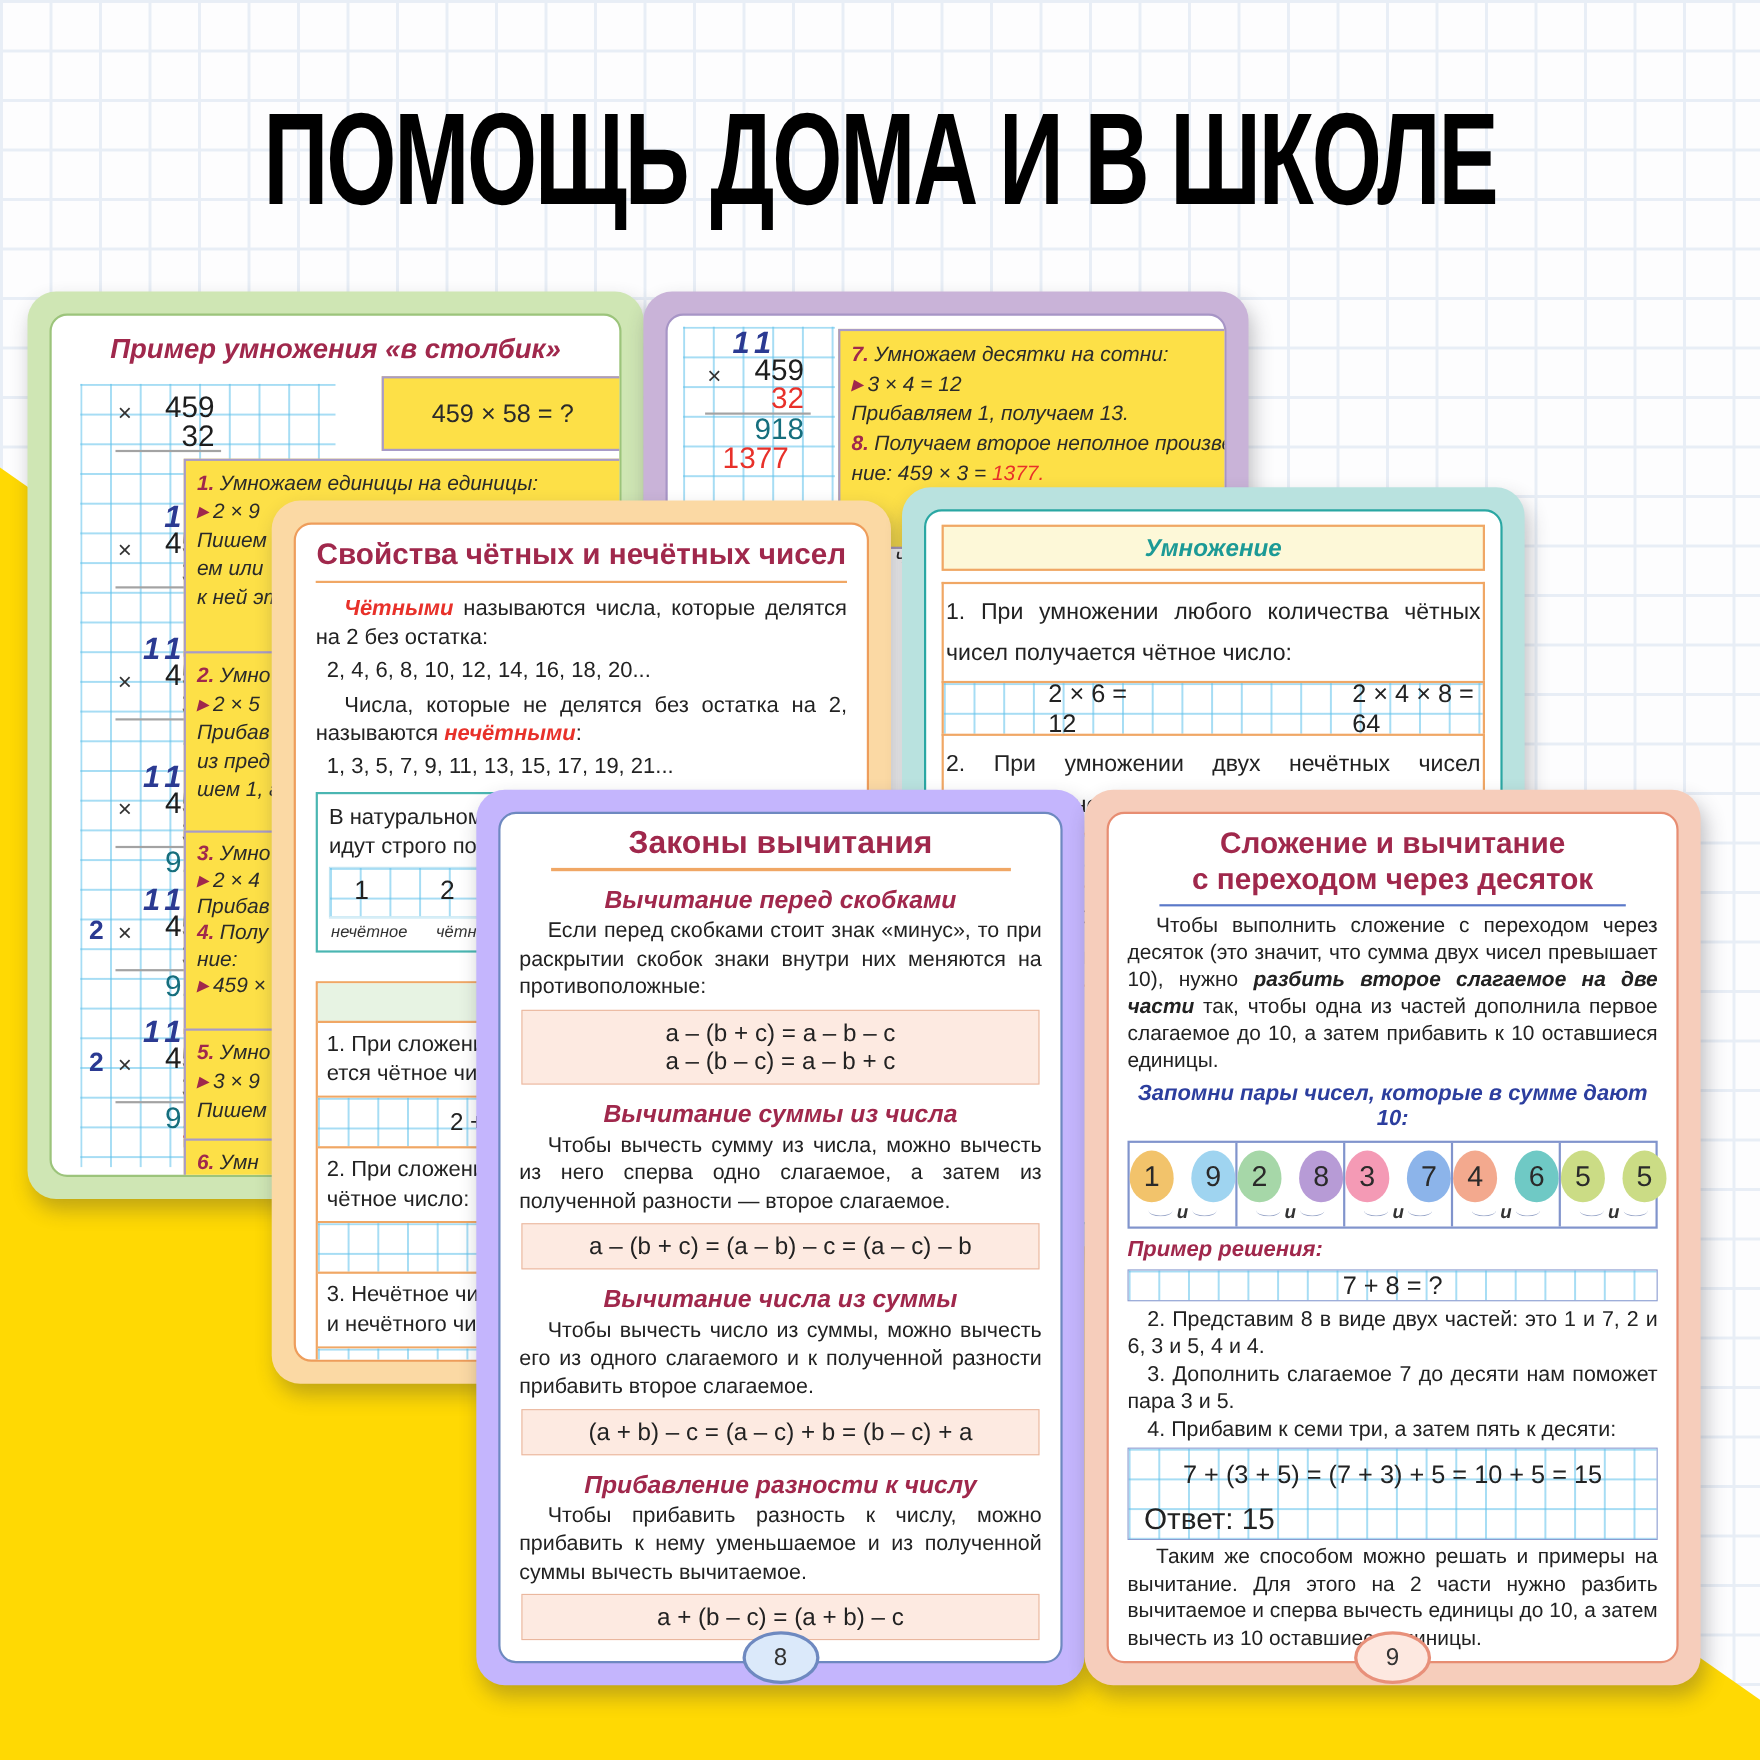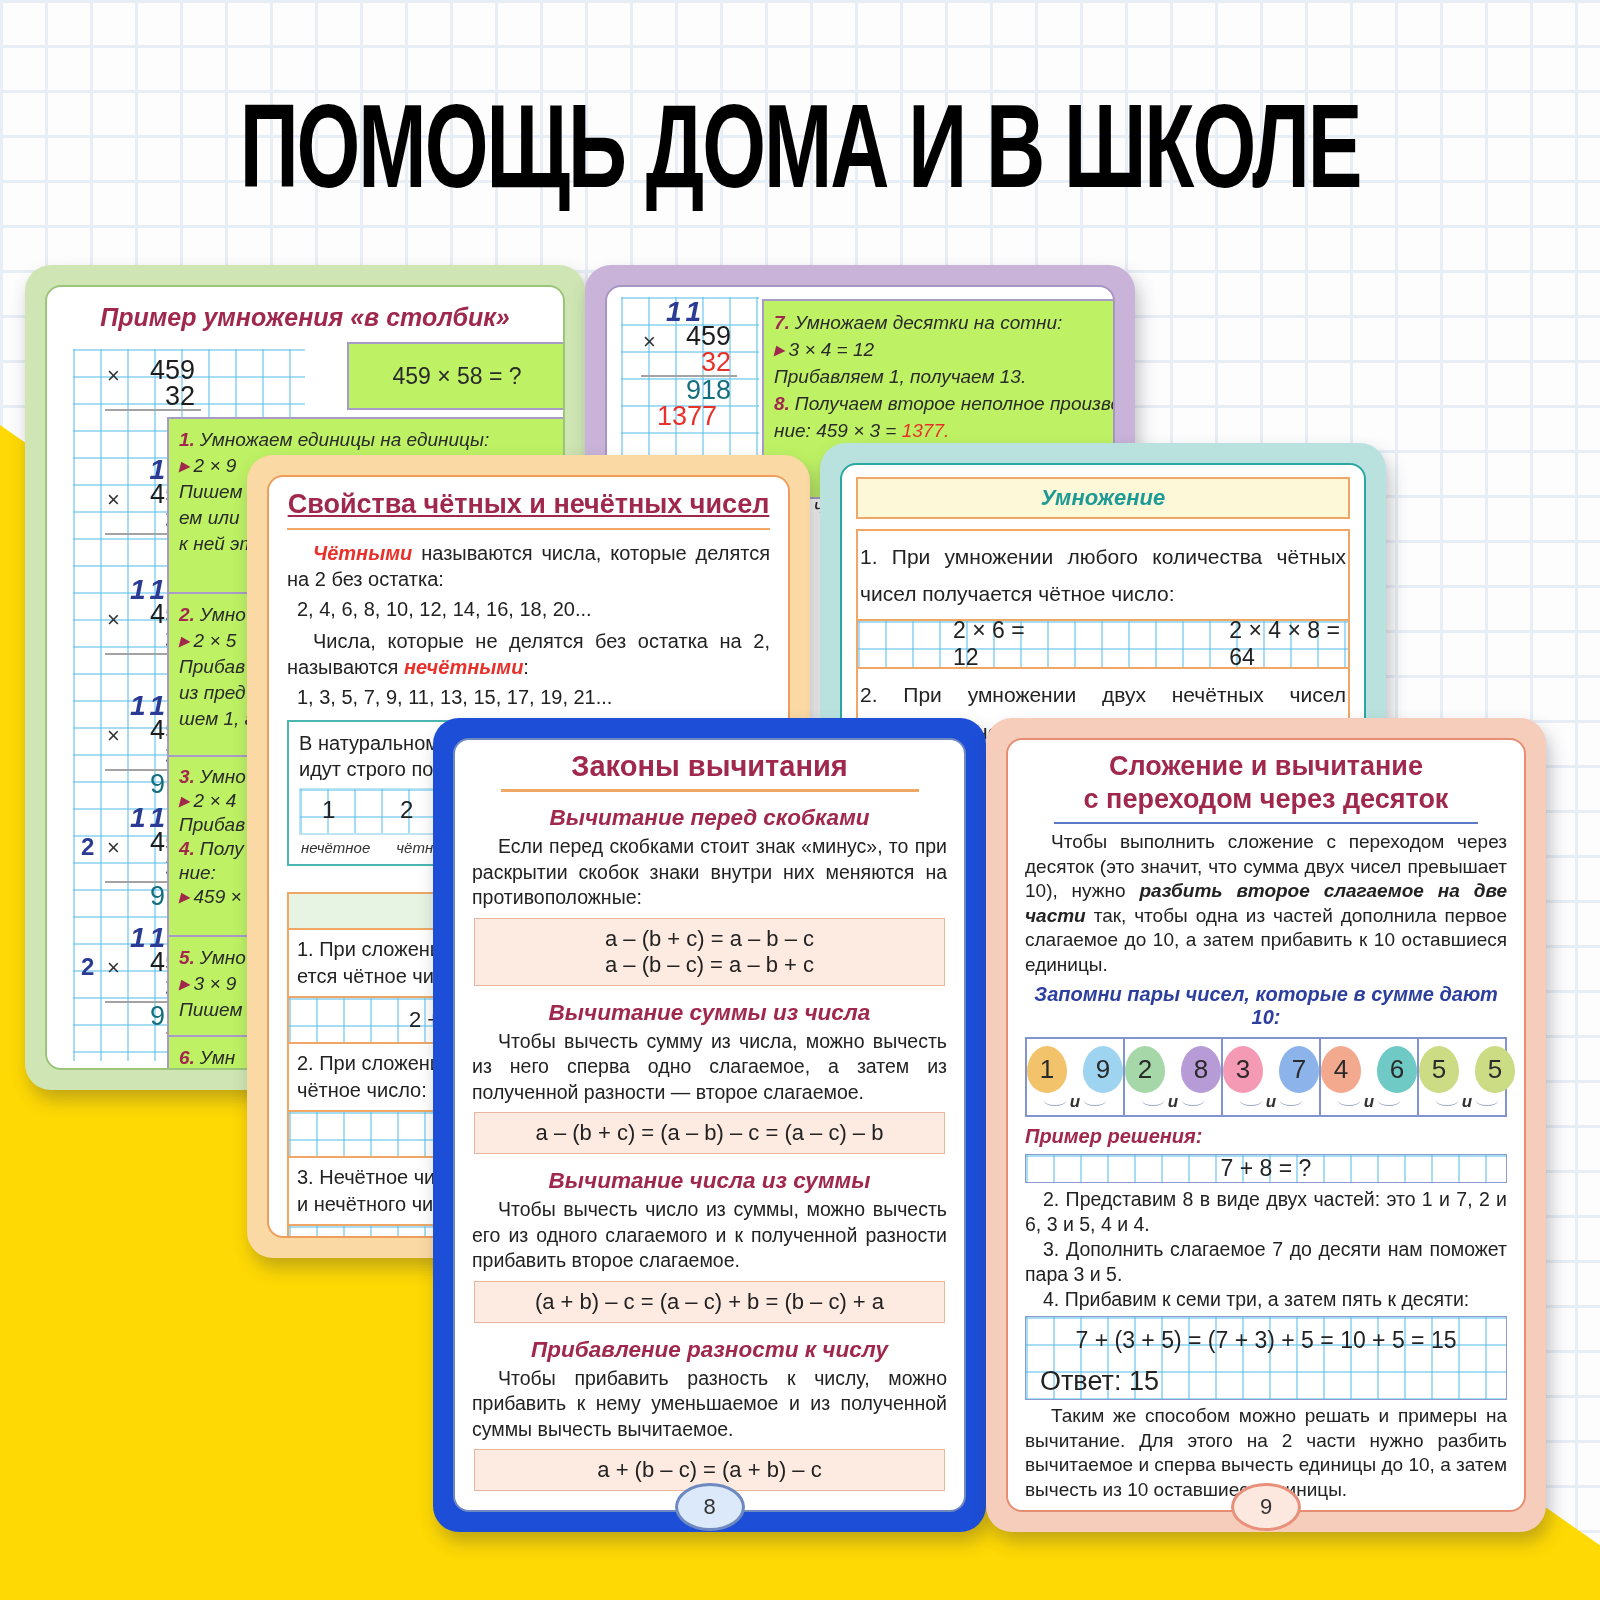--- a/index.html
+++ b/index.html
@@ -19,21 +19,21 @@
   .page{position:absolute;border-radius:26px;box-shadow:4px 10px 18px rgba(50,50,60,.30);}
   .inner{position:absolute;inset:20px;background:#fff;border-radius:16px;overflow:hidden;}
   .pg-green {left:25px;top:265px;width:560px;height:825px;background:#cfe6b4;z-index:1;}
   .pg-green .inner{border:2.5px solid #9cc47b;}
   .pg-purple{left:585px;top:265px;width:550px;height:575px;background:#c9b3d8;z-index:1;}
   .pg-purple .inner{border:2.5px solid #a795c6;}
   .pg-orange{left:247px;top:455px;width:563px;height:803px;background:#fbd9a4;z-index:2;}
   .pg-orange .inner{border:2.5px solid #ee9d5b;}
   .pg-teal  {left:820px;top:443px;width:566px;height:690px;background:#b9e2df;z-index:2;}
   .pg-teal .inner{border:2.5px solid #2aa7a3;}
-  .pg-blue  {left:433px;top:718px;width:553px;height:814px;background:#1d4ed8;z-index:3;}
+  .pg-blue  {left:433px;top:718px;width:553px;height:814px;background:#c4b5fd;z-index:3;}
   .pg-blue .inner{border:2.5px solid #6e89c0;}
   .pg-peach {left:986px;top:718px;width:560px;height:814px;background:#f6cdbb;z-index:3;}
   .pg-peach .inner{border:2.5px solid #e78d72;}
   
   .sq{background-color:#fff;
       background-image:linear-gradient(to right,rgba(94,193,235,.55) 2px,transparent 2px),
                        linear-gradient(to bottom,rgba(94,193,235,.55) 2px,transparent 2px);
       background-size:27px 27px;}
   .pg-title{font-weight:bold;font-style:italic;color:#a0284c;text-align:center;}
   
@@ -43,21 +43,21 @@
   .stack .carry:empty{display:none;}
   .row{position:relative;padding-right:6px;}
   .row .mult{position:absolute;left:2px;top:6px;font-size:22px;color:#333;}
   .row .pfx{position:absolute;left:-24px;top:5px;color:#2b3a92;font-weight:bold;font-size:24px;}
   .row.bot{border-bottom:2px solid #a3a3a3;}
   .rd{color:#e8312a;}
   .res{color:#156e7d;}
   .res.redres{color:#e8312a;}
   .res:empty{display:none;}
   
-  .lav{position:absolute;background:#bef264;border:2px solid #a89bc8;padding:8px 10px;
+  .lav{position:absolute;background:#fde047;border:2px solid #a89bc8;padding:8px 10px;
        font-style:italic;font-size:19px;line-height:26px;color:#2a2a2a;}
   .lav .ln{white-space:nowrap;}
   .lav .cr{color:#a0284c;font-weight:bold;margin-right:5px;font-style:italic;}
   .lav .cr:empty{display:none;margin:0;}
   .rdtx{color:#e8312a;}
   
   .o-body{position:absolute;inset:0;padding:12px 18px;font-size:20px;color:#222;}
   .o-hr{border:none;border-top:2.5px solid #f0a765;margin:8px 0 10px;}
   .redword{color:#e8312a;font-weight:bold;font-style:italic;}
   .para{text-align:justify;line-height:26px;margin:4px 0;text-indent:26px;}
@@ -230,21 +230,21 @@
     </div>
     <div class="p-note">
       <span class="note-red">Обрати внимание</span><span>, что второе неполное произведение сдви-</span>
     </div>
   </div>
 </div>
 
 <div class="page pg-orange">
   <div class="inner">
     <div class="o-body">
-      <div class="pg-title" style="font-size:27px;font-style:normal;text-decoration:underline;">Свойства чётных и нечётных чисел</div>
+      <div class="pg-title" style="font-size:27px;font-style:normal;">Свойства чётных и нечётных чисел</div>
       <hr class="o-hr">
       <div class="para"><span class="redword">Чётными</span><span> называются числа, которые делятся на 2 без остатка:</span></div>
       <div class="seq">2, 4, 6, 8, 10, 12, 14, 16, 18, 20...</div>
       <div class="para"><span>Числа, которые не делятся без остатка на 2, называются </span><span class="redword">нечётными</span><span>:</span></div>
       <div class="seq">1, 3, 5, 7, 9, 11, 13, 15, 17, 19, 21...</div>
       <div class="tealbox">
         <div style="line-height:26px;">В натуральном ряду нечётные и чётные числа идут строго по очереди:</div>
         <div class="numstrip sq">
           <span style="left:22px;">1</span>
           <span style="left:100px;">2</span>

